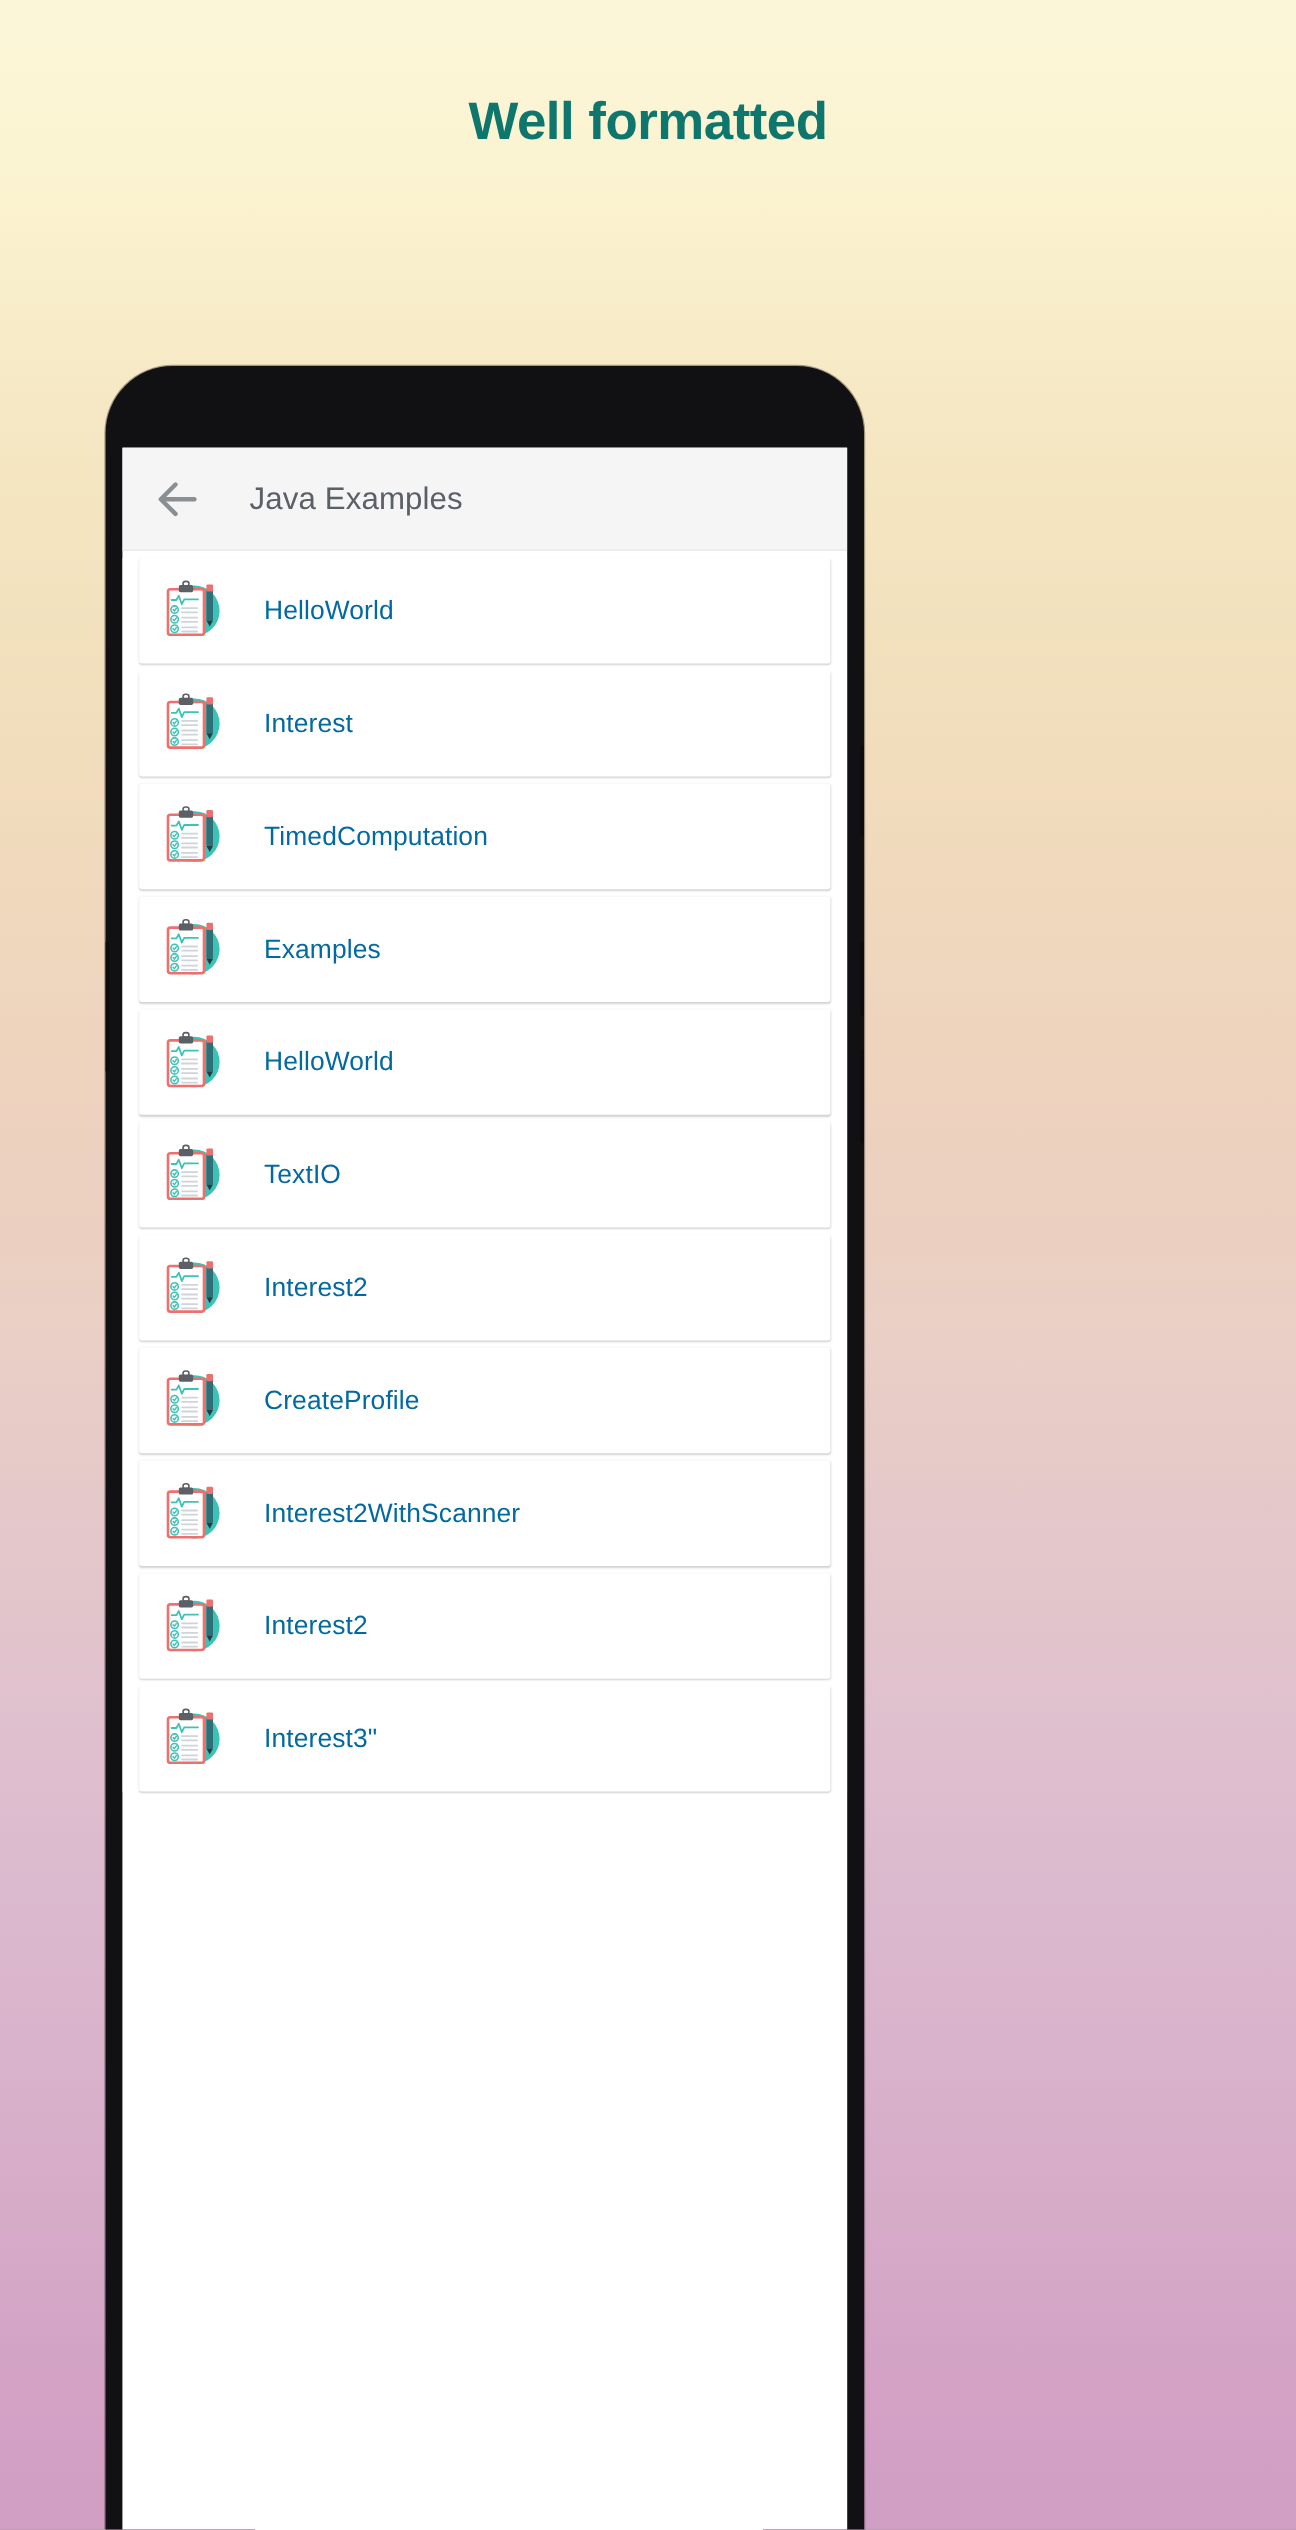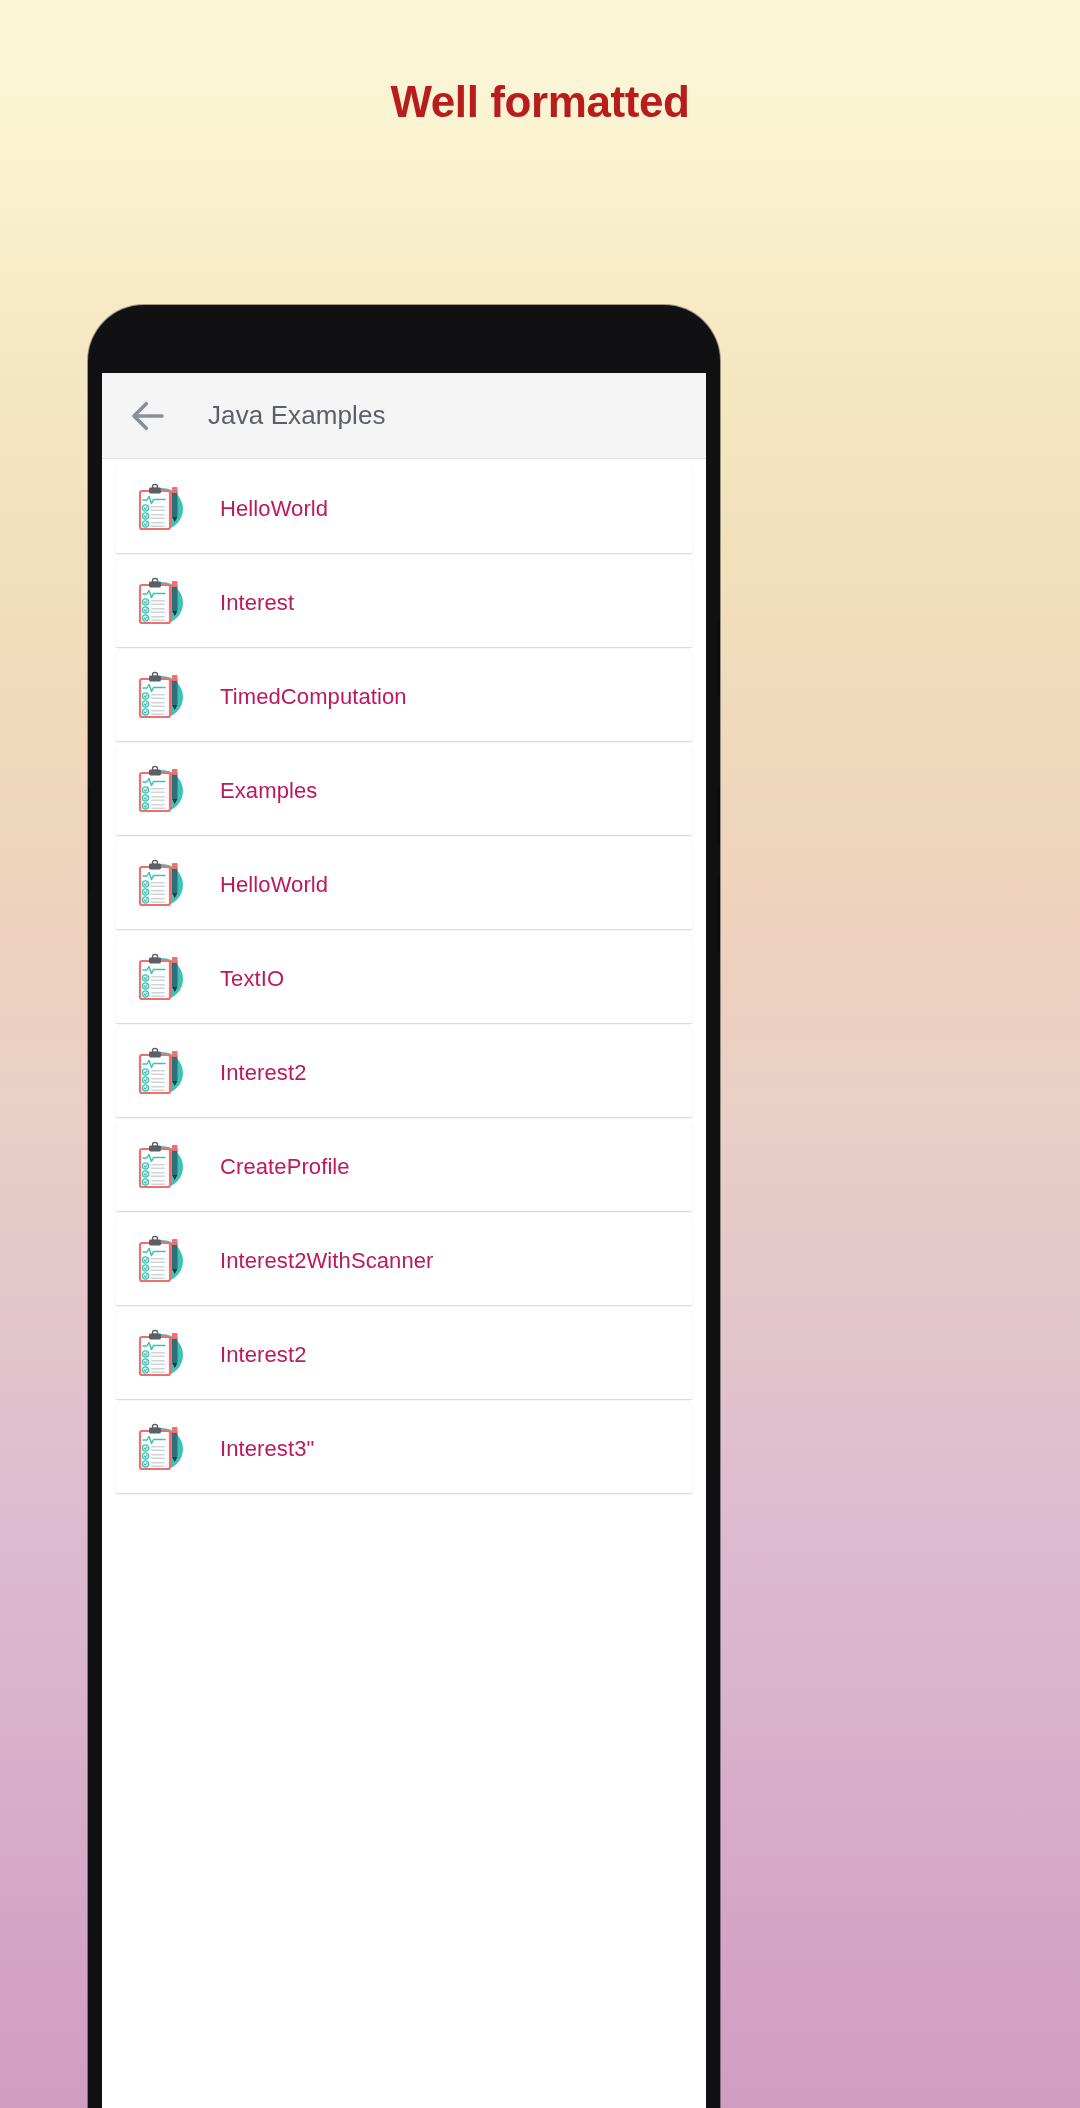--- a/index.html
+++ b/index.html
@@ -37,21 +37,21 @@
     position: relative;
   }
 
   
   .headline {
     position: absolute;
     top: 76px;
     left: 0;
     width: 1080px;
     text-align: center;
-    color: #b91c1c;
+    color: #0f766e;
     font-size: 44px;
     font-weight: bold;
     line-height: 1.18;
     letter-spacing: -0.4px;
   }
   .headline .line { display: block; }
 
   
   .phone-frame {
     position: absolute;
@@ -152,21 +152,21 @@
     box-shadow: 0 1px 2px rgba(0,0,0,0.13), 0 1px 1px rgba(0,0,0,0.06);
   }
   .item-icon {
     width: 56px;
     height: 56px;
     flex: 0 0 auto;
   }
   .item-label {
     margin-left: 30px;
     font-size: 22px;
-    color: #be185d;
+    color: #0369a1;
     letter-spacing: 0.1px;
     white-space: nowrap;
   }
 </style>
 </head>
 <body>
 
 <div class="headline">
   <span class="line">Well formatted</span>
 </div>

